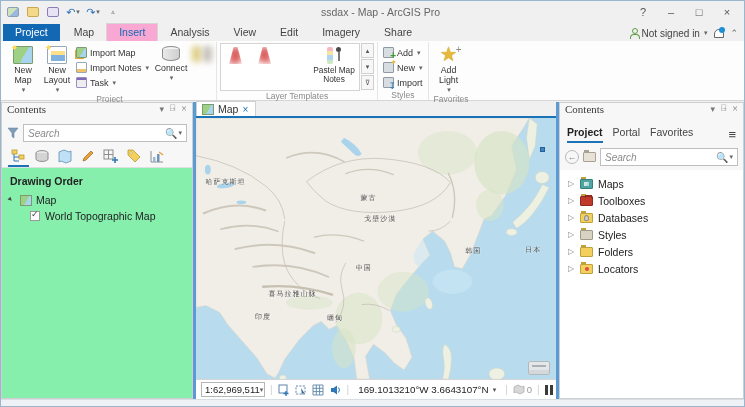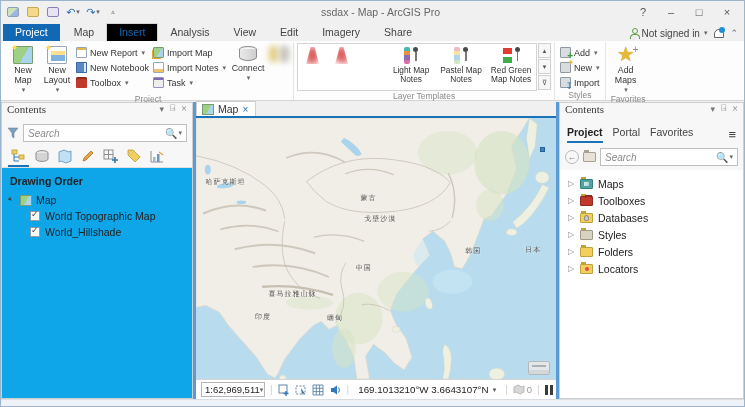--- a/index.html
+++ b/index.html
@@ -17,21 +17,21 @@
   .qi-save { background:#e8e2f5; border:1px solid #8a7fb5; }
   .ddmark { font-size:7px; color:#666; margin-left:1px; }
   .title-text { position:absolute; left:16px; right:0; text-align:center; color:#666; font-size:10.5px; pointer-events:none; }
   .wincontrols { margin-left:auto; display:flex; gap:2px; z-index:2; }
   .wincontrols .wbtn { width:26px; height:18px; display:flex; align-items:center; justify-content:center; color:#555; font-size:11px; }
 
   
   .tabrow { height:18px; background:#f0f0f0; display:flex; align-items:flex-end; padding:0 2px; position:relative; }
   .rtab { padding:2px 12px 3px; font-size:10.5px; color:#444; cursor:default; }
   .rtab.project { background:#1268b3; color:#fff; margin-right:2px; }
-  .rtab.active { background:#000000; color:#1268b3; border:1px solid #d5d5d5; border-bottom:none;margin-top:20px; }
+  .rtab.active { background:#f9a8d4; color:#1268b3; border:1px solid #d5d5d5; border-bottom:none;margin-top:20px; }
   .tabrow-right { margin-left:auto; display:flex; align-items:center; gap:6px; padding-right:4px; padding-bottom:2px; }
   .signin { display:flex; align-items:center; gap:3px; color:#444; font-size:10px; }
   .chev-up { color:#666; font-size:9px; }
 
   
   .ribbon { height:60px; background:#fdfdfd; border-bottom:1px solid #d6d6d6; display:flex; padding:1px 2px 0; }
   .rgroup { display:flex; flex-direction:column; border-right:1px solid #e6e6e6; padding:0 3px; }
   .rgroup-content { flex:1; display:flex; align-items:flex-start; }
   .rgroup-label { text-align:center; font-size:8.5px; color:#8a8a8a; padding:0 2px 1px; white-space:nowrap; }
   .bigbtn { width:34px; display:flex; flex-direction:column; align-items:center; padding-top:2px; text-align:center; font-size:8.8px; line-height:1.12; color:#333; }
@@ -97,21 +97,21 @@
   
   .contents { width:192px; }
   .search-row { display:flex; align-items:center; gap:4px; padding:2px 5px; }
   .searchbox { flex:1; display:flex; align-items:center; border:1px solid #bfbfbf; background:#fff; height:18px; padding:0 4px; }
   .searchbox input { flex:1; border:none; outline:none; font-size:10px; font-style:italic; color:#555; background:transparent; width:20px; font-family:"Liberation Sans",sans-serif; }
   .searchbox input::placeholder { color:#8a8a8a; font-style:italic; }
   .mag { color:#888; font-size:10px; }
   .ctab-row { display:flex; gap:2px; padding:3px 6px 0; border-bottom:1px solid #e0e0e0; background:#f7f7f7; }
   .ctab { width:21px; height:20px; display:flex; align-items:center; justify-content:center; border-bottom:2px solid transparent; }
   .ctab.active { border-bottom-color:#1a72b8; }
-  .tree-area { flex:1; background:#0ea5e9; padding:4px 0; }
+  .tree-area { flex:1; background:#86efac; padding:4px 0; }
   .heading { font-weight:bold; color:#222; padding:3px 8px 5px; font-size:10.5px; }
   .tree-node { display:flex; align-items:center; gap:4px; height:16px; padding-left:6px; font-size:10.5px; color:#222; }
   .expander { color:#444; font-size:8px; transform:rotate(45deg); display:inline-block; width:8px; }
   .mapthumb { width:12px; height:11px; background:linear-gradient(120deg,#9ed186 55%,#a9d4ee 55%); border:1px solid #7a9c6e; }
   .layer-row { display:flex; align-items:center; gap:5px; height:16px; padding-left:28px; font-size:10.5px; color:#222; }
   .cb { width:10px; height:10px; border:1px solid #9a9a9a; background:#fff; position:relative; flex:none; }
   .cb::after { content:"✓"; position:absolute; left:0px; top:-3px; font-size:9px; color:#444; }
 
   
   .mapview { flex:1; display:flex; flex-direction:column; background:#fff; min-width:0; }
@@ -232,36 +232,20 @@
         </div>
         <div class="bigbtn">
           <span class="bicon">
               <span class="sicon ic-newlayout" style="width:20px;height:18px;margin:2px auto 0;display:block;"></span>
             </span>
           <span>New Layout</span>
             <span class="ddmark">▾</span>
         </div>
         <div class="smallcol">
           <div class="smallbtn">
-            <span class="sicon si-report"></span>
-            <span>New Report</span>
-              <span class="ddmark">▾</span>
-          </div>
-          <div class="smallbtn">
-            <span class="sicon si-notebook"></span>
-            <span>New Notebook</span>
-          </div>
-          <div class="smallbtn">
-            <span class="sicon si-toolbox"></span>
-            <span>Toolbox</span>
-              <span class="ddmark">▾</span>
-          </div>
-        </div>
-        <div class="smallcol">
-          <div class="smallbtn">
             <span class="sicon si-importmap"></span>
             <span>Import Map</span>
           </div>
           <div class="smallbtn">
             <span class="sicon si-importlayout"></span>
             <span>Import Notes</span>
               <span class="ddmark">▾</span>
           </div>
           <div class="smallbtn">
             <span class="sicon si-task"></span>
@@ -286,38 +270,24 @@
     <div class="rgroup">
       <div class="rgroup-content">
         <div class="gallery">
           <div class="gal-blur">
             <div class="blur-blob blob-cone"></div>
             <div class="blur-blob blob-cone"></div>
             <div class="blob-white" style="left:18px;top:20px;"></div>
           </div>
           <div class="gal-item">
             <span class="gal-icon">
-                <span class="bar4 bar-light"></span>
-                <span class="pin"></span>
-              </span>
-            <span>Light Map Notes</span>
-          </div>
-          <div class="gal-item">
-            <span class="gal-icon">
                 <span class="bar4 bar-pastel"></span>
                 <span class="pin"></span>
               </span>
             <span>Pastel Map Notes</span>
-          </div>
-          <div class="gal-item">
-            <span class="gal-icon">
-                <span class="sq2"></span>
-                <span class="pin"></span>
-              </span>
-            <span>Red Green Map Notes</span>
           </div>
         </div>
         <div class="gal-scroll">
           <span class="gsb">▴</span>
           <span class="gsb">▾</span>
           <span class="gsb">⊽</span>
         </div>
       </div>
       <div class="rgroup-label">Layer Templates</div>
     </div>
@@ -341,21 +311,21 @@
           </div>
         </div>
       </div>
       <div class="rgroup-label">Styles</div>
     </div>
 
     <div class="rgroup" style="border-right:none;">
       <div class="rgroup-content">
         <div class="bigbtn">
           <span class="bicon ic-star">★</span>
-          <span>Add Maps</span>
+          <span>Add Light</span>
             <span class="ddmark">▾</span>
         </div>
       </div>
       <div class="rgroup-label">Favorites</div>
     </div>
   </div>
 
   <div class="main">
 
     <div class="panel contents">
@@ -426,24 +396,20 @@
       <div class="tree-area">
         <div class="heading">Drawing Order</div>
         <div class="tree-node">
           <span class="expander">▸</span>
           <span class="mapthumb"></span>
           <span>Map</span>
         </div>
         <div class="layer-row">
           <span class="cb"></span>
           <span>World Topographic Map</span>
-        </div>
-        <div class="layer-row">
-          <span class="cb"></span>
-          <span>World_Hillshade</span>
         </div>
       </div>
     </div>
 
     <div class="splitter"></div>
 
     <div class="mapview">
       <div class="viewtab-strip">
         <span class="viewtab">
           <span class="mapthumb"></span>

